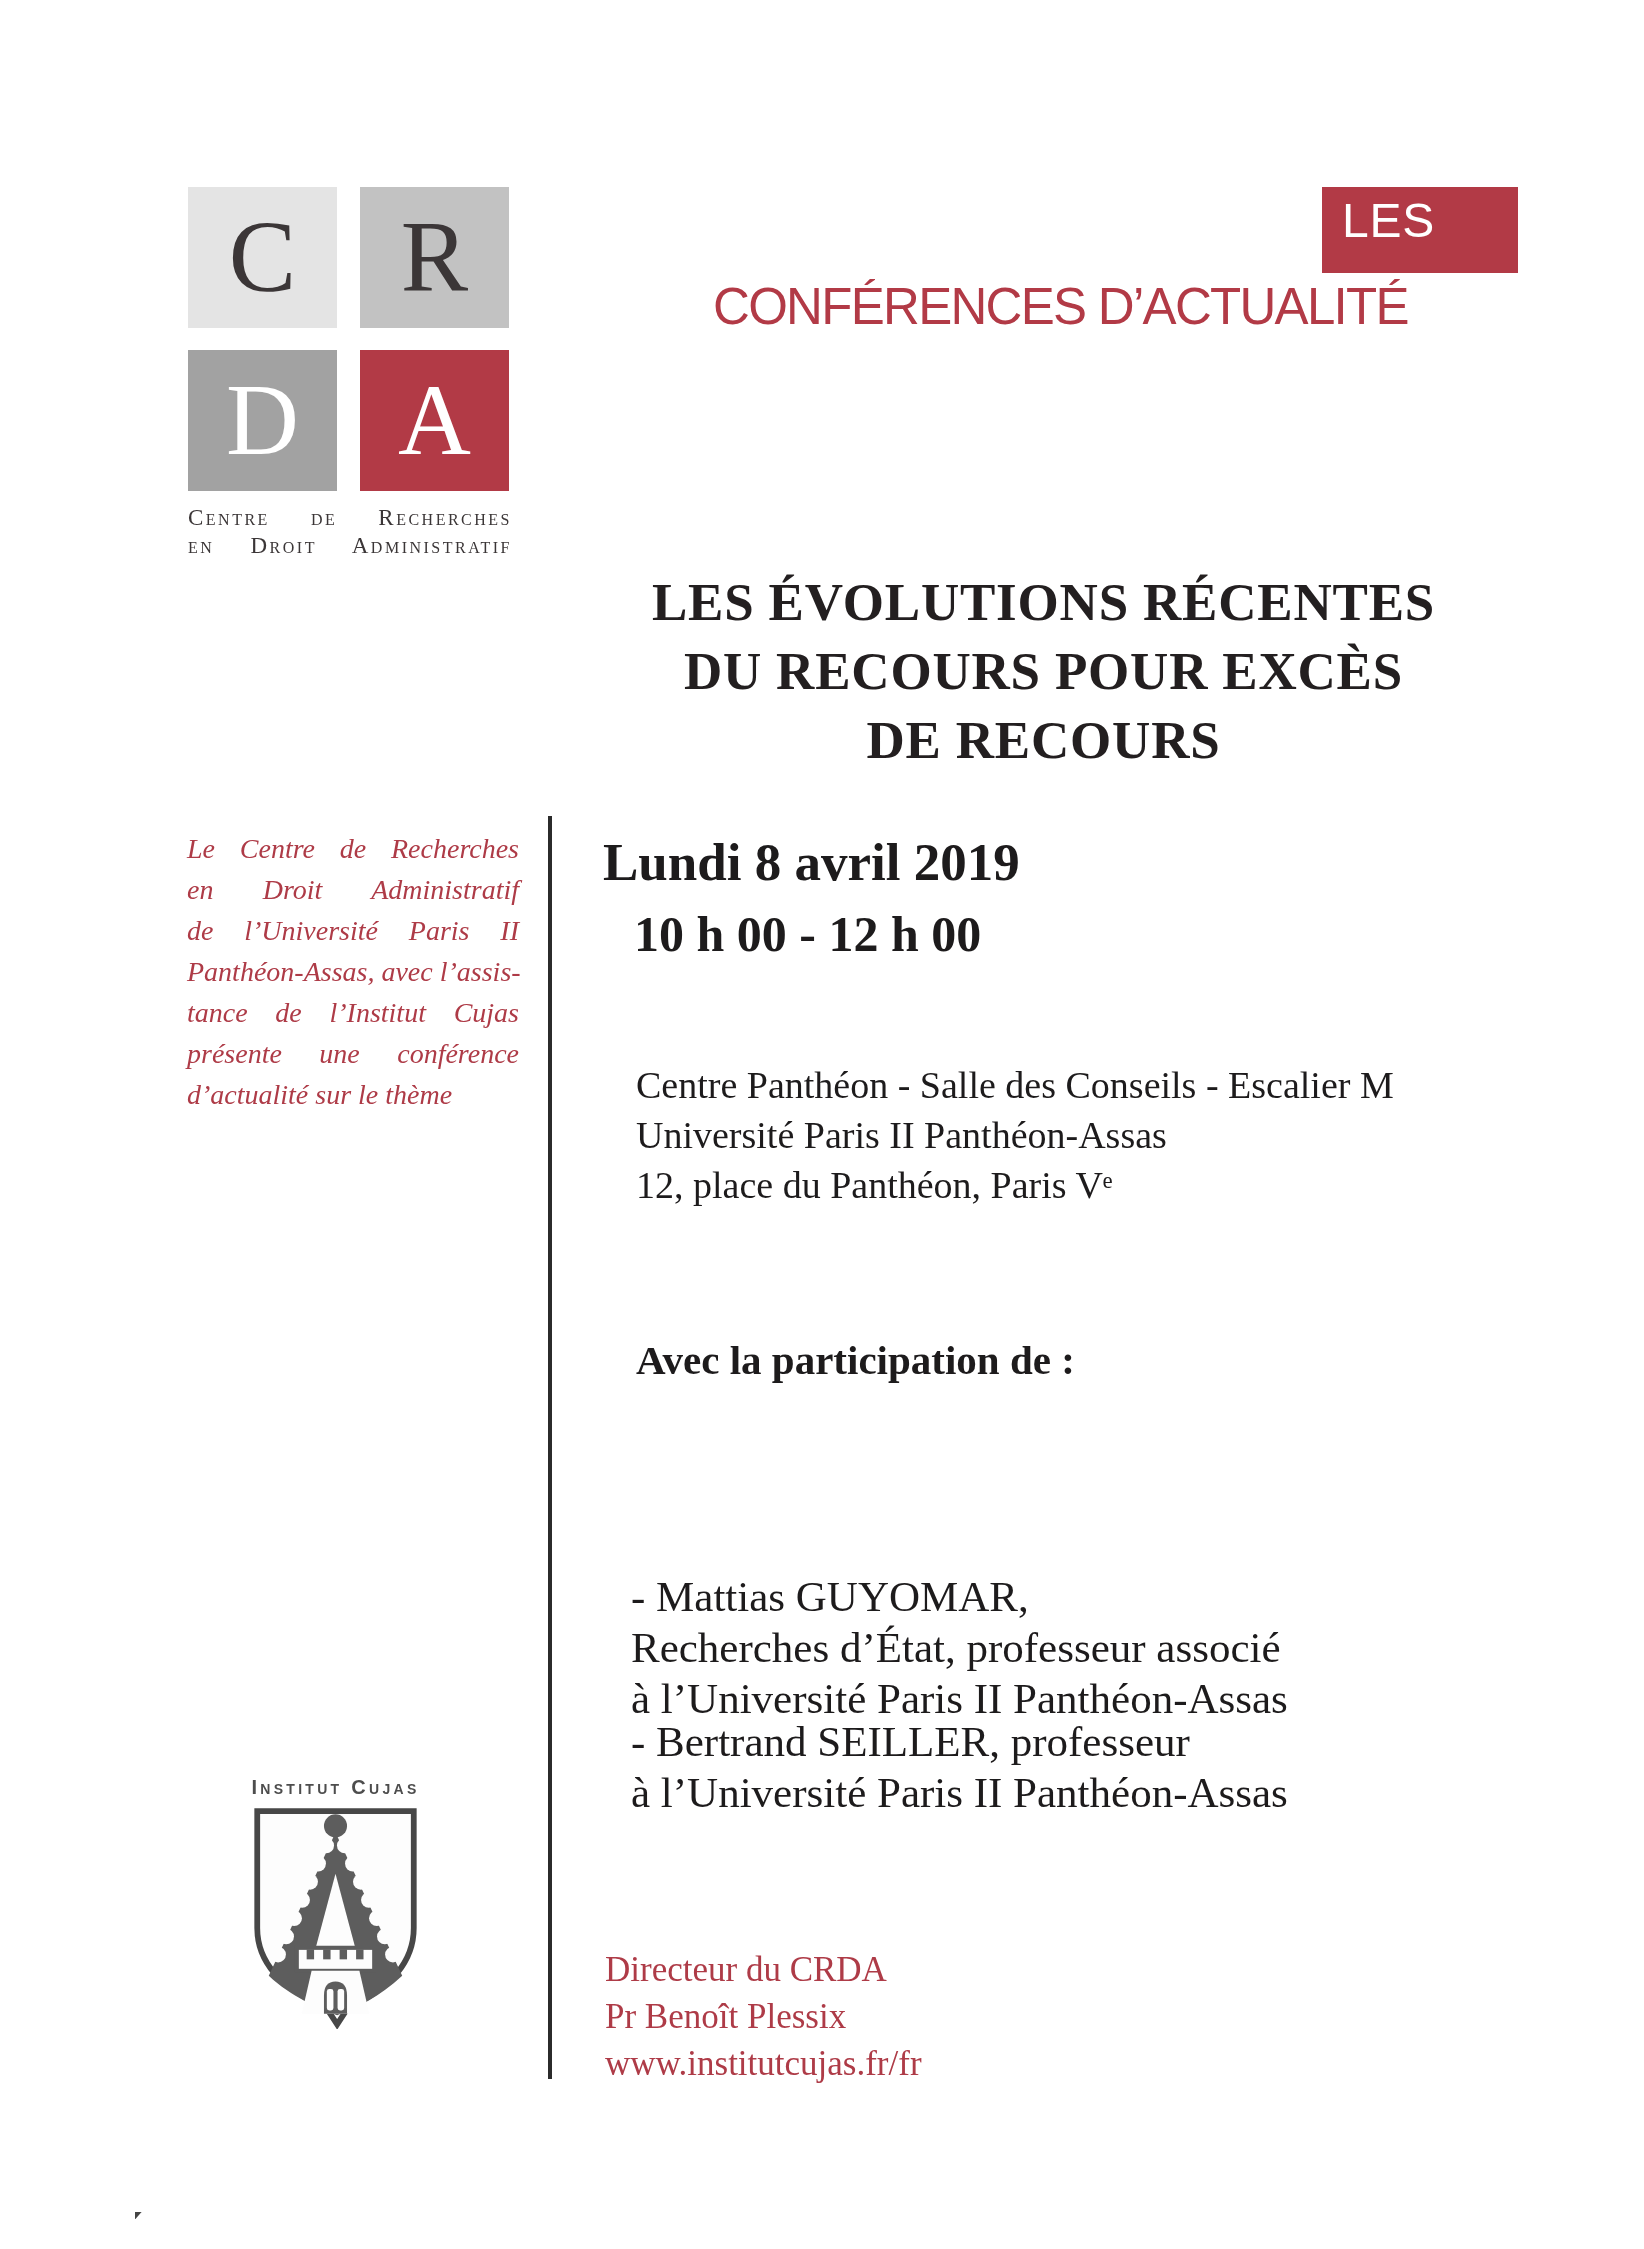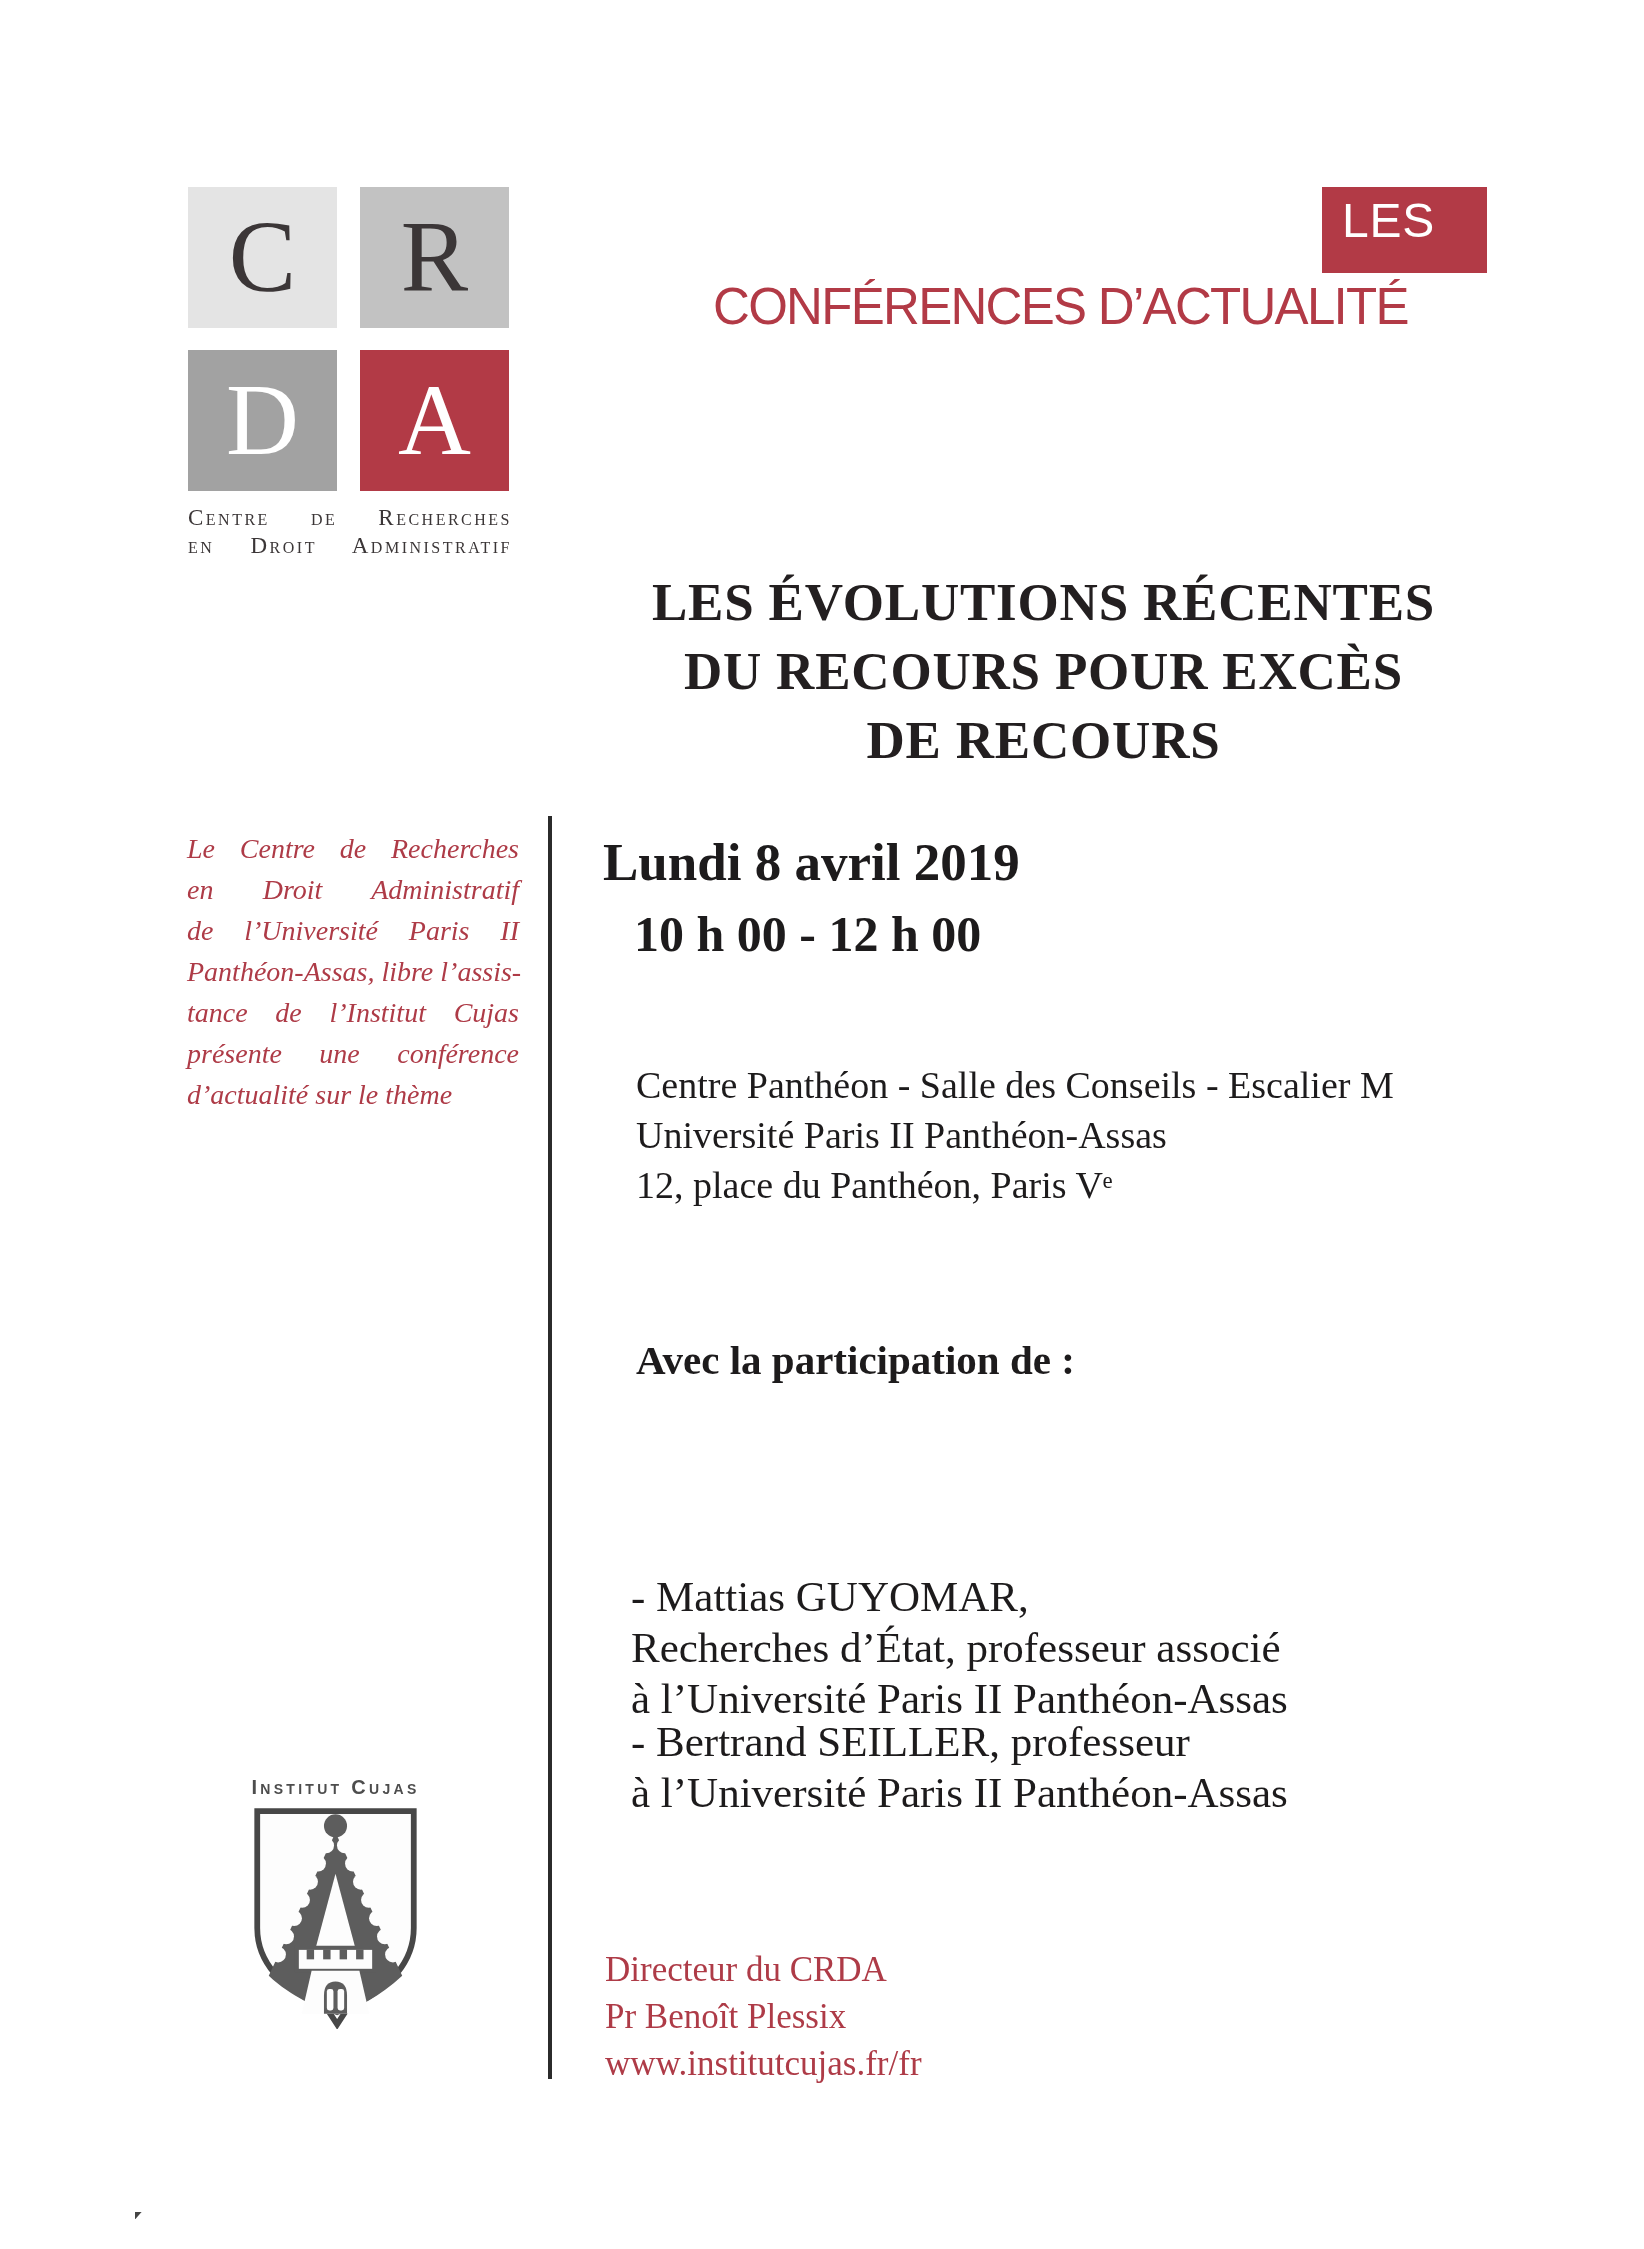--- a/index.html
+++ b/index.html
@@ -13,21 +13,21 @@
       font-family:"Liberation Serif","DejaVu Serif",serif;font-size:101px;line-height:1;}
   .sq-c{background:#e4e4e4;color:#3b3637;}
   .sq-r{background:#c2c2c2;color:#3b3637;}
   .sq-d{background:#a2a2a2;color:#ffffff;}
   .sq-a{background:#b23a46;color:#ffffff;}
   .crda-caption{margin-top:13.2px;color:#3b3637;font-variant:small-caps;
       font-size:23px;line-height:28px;letter-spacing:2.5px;}
   .crda-caption .cap-line{text-align:justify;text-align-last:justify;}
 
   
-  .les-box{position:absolute;left:1322px;top:187px;width:165px;height:86px;background:#b23a46;}
+  .les-box{position:absolute;left:1322px;top:187px;width:196px;height:86px;background:#b23a46;}
   .les-label{position:absolute;left:20px;top:10px;color:#ffffff;
       font-family:"Liberation Sans","DejaVu Sans",sans-serif;font-size:48px;line-height:1;letter-spacing:0.8px;}
   .series-title{position:absolute;left:713px;top:281px;color:#b23a46;white-space:nowrap;
       font-family:"Liberation Sans","DejaVu Sans",sans-serif;font-size:51px;line-height:1;letter-spacing:-1.7px;}
 
   
   .main-title{position:absolute;left:581px;top:568px;width:925px;text-align:center;
       font-weight:bold;font-size:53px;line-height:69px;letter-spacing:0.8px;color:#231f20;}
 
   
@@ -100,21 +100,21 @@
   <div class="main-title">
       <div class="title-line">LES ÉVOLUTIONS RÉCENTES</div>
       <div class="title-line">DU RECOURS POUR EXCÈS</div>
       <div class="title-line">DE RECOURS</div>
     </div>
 
   <div class="sidebar-text">
       <div class="side-line">Le Centre de Recherches</div>
       <div class="side-line">en Droit Administratif</div>
       <div class="side-line">de l’Université Paris II</div>
-      <div class="side-line">Panthéon-Assas, libre l’assis-</div>
+      <div class="side-line">Panthéon-Assas, avec l’assis-</div>
       <div class="side-line">tance de l’Institut Cujas</div>
       <div class="side-line">présente une conférence</div>
       <div class="side-line">d’actualité sur le thème</div>
     </div>
 
   <div class="divider"></div>
 
   <div class="date-line">Lundi 8 avril 2019</div>
   <div class="time-line">10 h 00 - 12 h 00</div>
 

